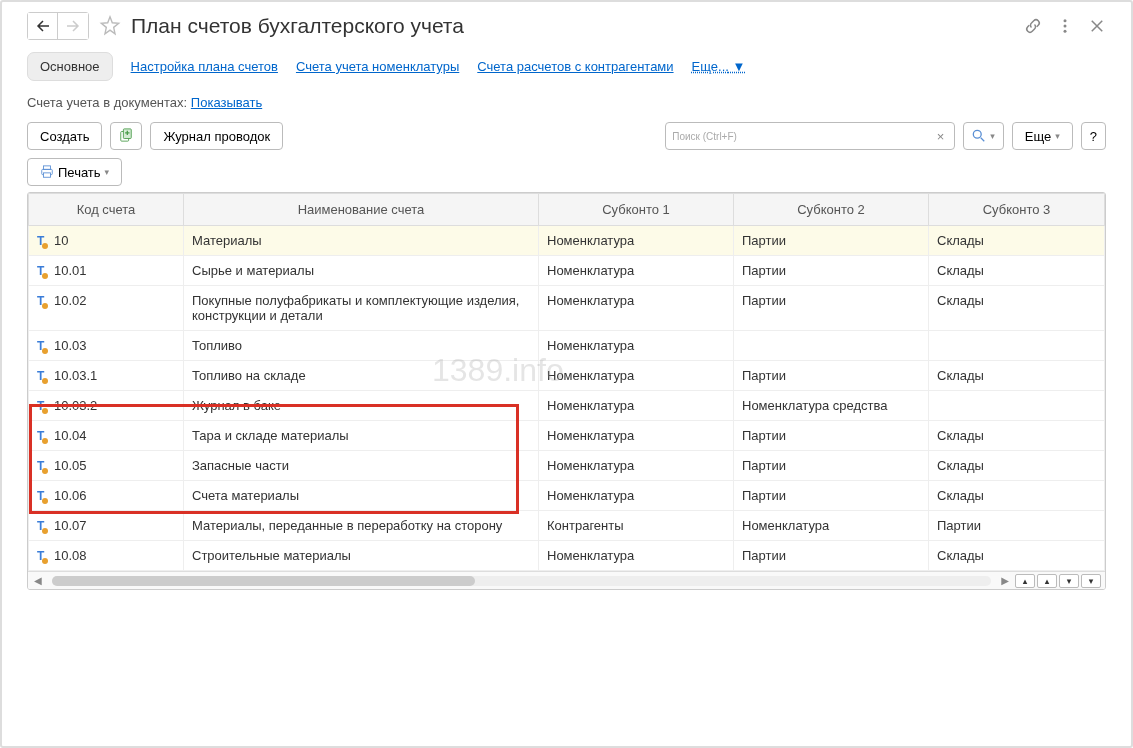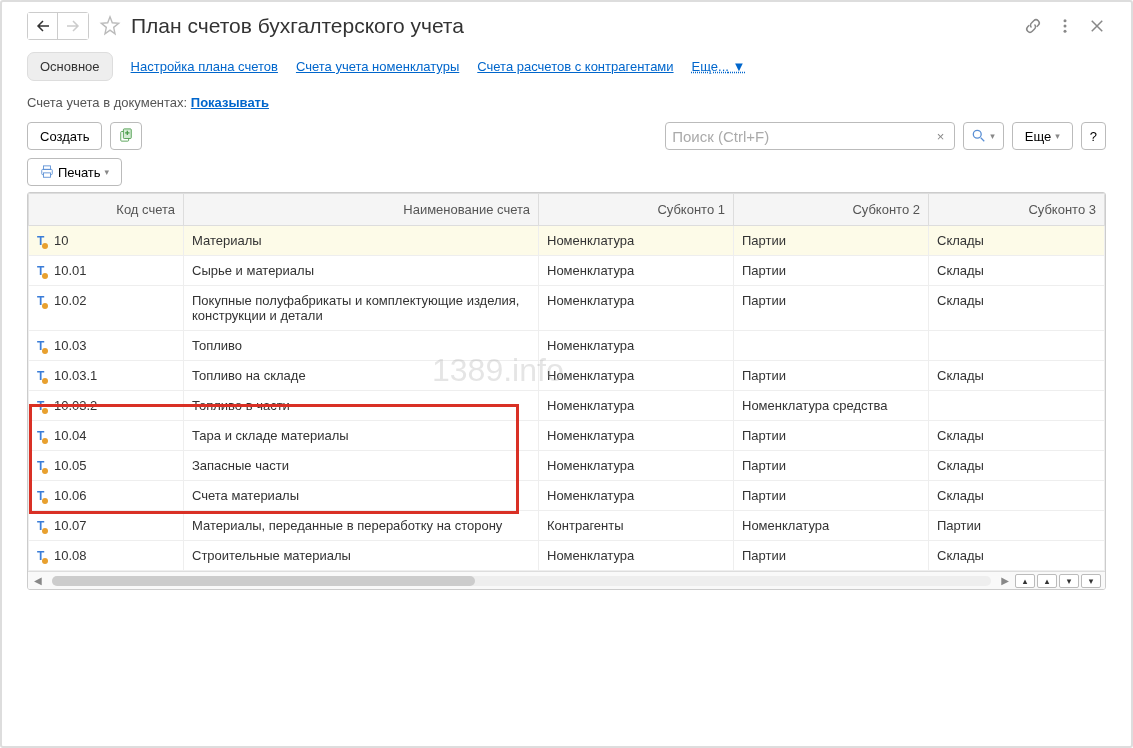--- a/index.html
+++ b/index.html
@@ -90,21 +90,20 @@
   cursor: pointer;
 }
 .filter-row {
   margin-bottom: 12px;
   color: #555;
 }
 .filter-row .link {
   color: #0066cc;
   text-decoration: underline;
   cursor: pointer;
-  font-weight: bold;
 }
 .toolbar {
   display: flex;
   gap: 8px;
   align-items: center;
   margin-bottom: 8px;
 }
 .btn {
   padding: 5px 12px;
   border: 1px solid #bbb;
@@ -125,21 +124,21 @@
   border: 1px solid #bbb;
   border-radius: 4px;
   height: 28px;
   padding: 0 6px;
   width: 290px;
 }
 .search-box input {
   border: none;
   outline: none;
   flex: 1;
-  font-size: 15px;
+  font-size: 10px;
   color: #6d28d9;
 }
 .search-box input::placeholder { color: #aaa; }
 .search-clear {
   color: #888;
   cursor: pointer;
   padding: 0 4px;
 }
 .print-row {
   margin-bottom: 6px;
@@ -150,21 +149,21 @@
   overflow: hidden;
 }
 .table {
   width: 100%;
   border-collapse: collapse;
 }
 .table th {
   background: #f5f5f5;
   border: 1px solid #ddd;
   padding: 8px;
-  text-align: right;
+  text-align: center;
   font-weight: normal;
   color: #555;
   font-size: 13px;
 }
 .table td {
   border: 1px solid #eee;
   padding: 7px 8px;
   font-size: 13px;
   vertical-align: top;
 }
@@ -310,20 +309,21 @@
     <button class="btn">Создать</button>
     <button class="btn icon-only">
       <span class="green-plus">
         <svg width="14" height="14" viewBox="0 0 16 16">
             <rect x="2" y="4" width="9" height="11" rx="1" fill="#fff" stroke="#4a9b4a" stroke-width="1"></rect>
             <rect x="5" y="1" width="9" height="11" rx="1" fill="#d4ebd4" stroke="#4a9b4a" stroke-width="1"></rect>
             <path d="M9.5 3 v5 M7 5.5 h5" stroke="#4a9b4a" stroke-width="1.5"></path>
           </svg>
       </span>
     </button>
+    <button class="btn">Журнал проводок</button>
     <div class="toolbar-spacer"></div>
     <div class="search-box">
       <input type="text" placeholder="Поиск (Ctrl+F)" style="">
       <span class="search-clear">×</span>
     </div>
     <button class="btn icon-only">
       <svg width="14" height="14" viewBox="0 0 16 16">
           <circle cx="6" cy="6" r="4.5" fill="none" stroke="#5a8fd4" stroke-width="1.5"></circle>
           <path d="M10 10 L14 14" stroke="#5a8fd4" stroke-width="1.5"></path>
         </svg>
@@ -408,21 +408,21 @@
             <td>Топливо на складе</td>
             <td>Номенклатура</td>
             <td>Партии</td>
             <td>Склады</td>
           </tr>
           <tr>
             <td><span class="row-icon">
                 <span class="t-letter">T</span>
                 <span class="dot"></span>
               </span> 10.03.2</td>
-            <td>Топливо в части</td>
+            <td>Журнал в баке</td>
             <td>Номенклатура</td>
             <td>Номенклатура средства</td>
             <td></td>
           </tr>
           <tr>
             <td><span class="row-icon">
                 <span class="t-letter">T</span>
                 <span class="dot"></span>
               </span> 10.04</td>
             <td>Тара и складе материалы</td>

